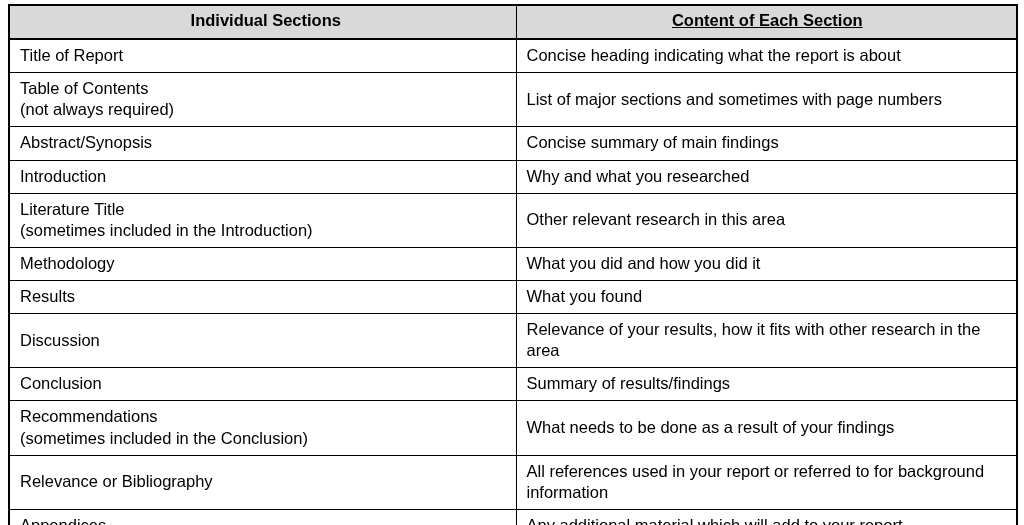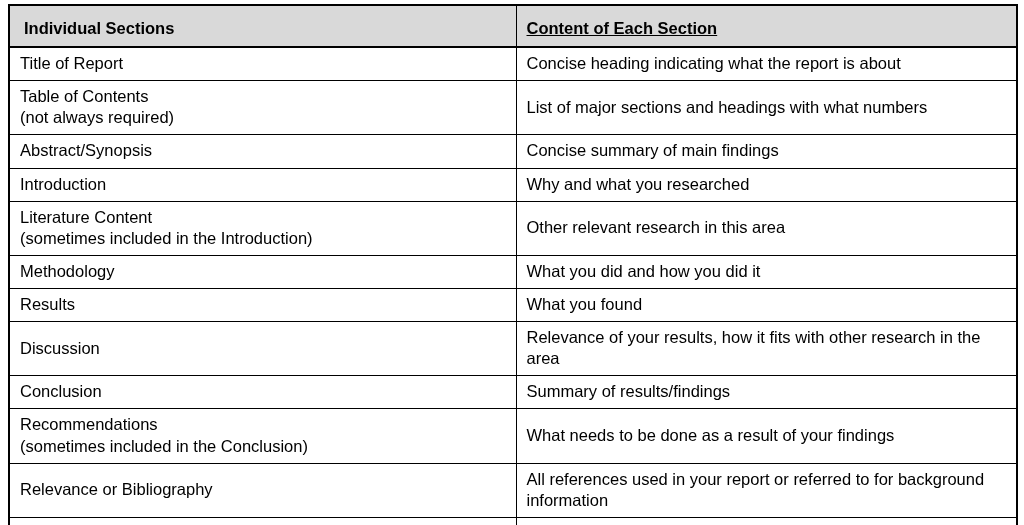--- a/index.html
+++ b/index.html
@@ -35,23 +35,23 @@
     border: 1px solid #000000;
     vertical-align: middle;
     padding: 5px 8px 6px 10px;
     font-size: 16.5px;
     line-height: 1.28;
   }
   table.report-table thead th {
     background: #d9d9d9;
     font-weight: bold;
     font-size: 16.5px;
-    padding-top: 12px;
+    padding-top: 4px;
     padding-bottom: 7px;
-    text-align: left;
+    text-align: center;
     border-bottom: 2px solid #000000;
   }
   table.report-table thead th.th-section { padding-left: 14px; }
   table.report-table thead th.th-content { padding-left: 10px; text-decoration: underline; }
 
   td.cell-section {
     padding-left: 16px;
     padding-right: 6px;
   }
   td.cell-content {
@@ -84,37 +84,37 @@
         <td class="cell-section">
           <span>Title of Report</span>
         </td>
         <td class="cell-content">Concise heading indicating what the report is about</td>
       </tr>
       <tr class="row-tall">
         <td class="cell-section">
           <span>Table of Contents</span>
           <span class="sub-note">(not always required)</span>
         </td>
-        <td class="cell-content">List of major sections and headings with what numbers</td>
+        <td class="cell-content">List of major sections and sometimes with page numbers</td>
       </tr>
       <tr>
         <td class="cell-section">
           <span>Abstract/Synopsis</span>
         </td>
         <td class="cell-content">Concise summary of main findings</td>
       </tr>
       <tr>
         <td class="cell-section">
           <span>Introduction</span>
         </td>
         <td class="cell-content">Why and what you researched</td>
       </tr>
       <tr>
         <td class="cell-section">
-          <span>Literature Content</span>
+          <span>Literature Title</span>
           <span class="sub-note">(sometimes included in the Introduction)</span>
         </td>
         <td class="cell-content">Other relevant research in this area</td>
       </tr>
       <tr>
         <td class="cell-section">
           <span>Methodology</span>
         </td>
         <td class="cell-content">What you did and how you did it</td>
       </tr>

